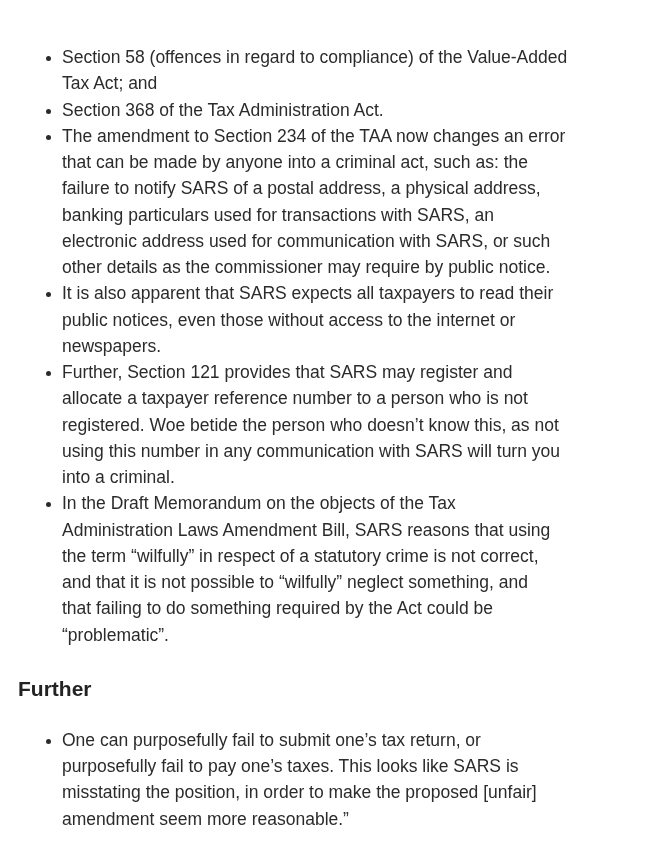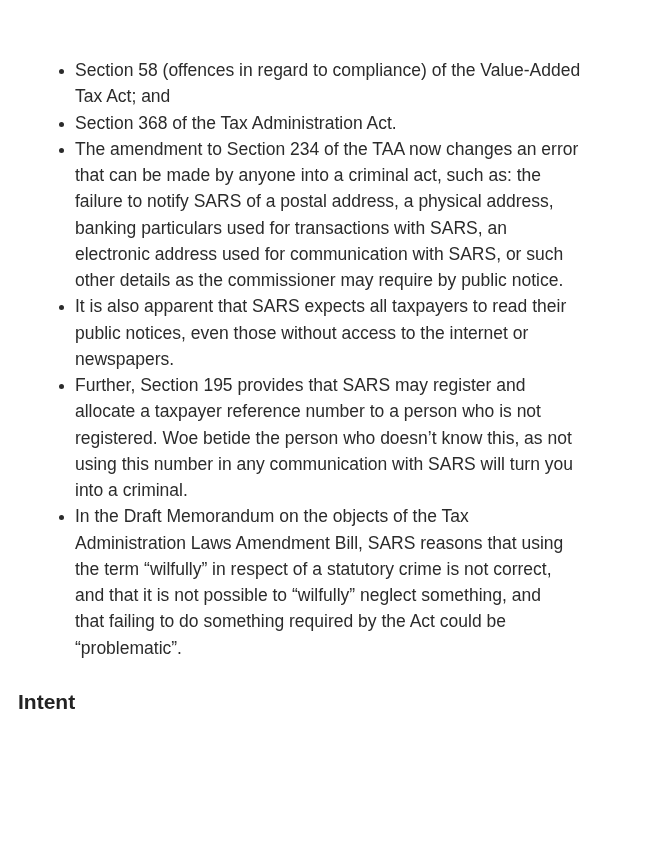--- a/index.html
+++ b/index.html
@@ -14,21 +14,21 @@
     font-family: "Liberation Sans", "DejaVu Sans", sans-serif;
     color: #2b2b2b;
     overflow: hidden;
   }
   .page {
     width: 648px;
     height: 841px;
     padding: 40px 20px 20px 18px;
   }
   ul.bullet-list {
-    margin: 17px;
+    margin: 4px;
     padding: 0 0 0 40px;
     list-style: disc outside;
   }
   ul.bullet-list li {
     font-size: 17.5px;
     line-height: 26.25px;
     white-space: pre-line;
     color: #2b2b2b;
   }
   ul.bullet-list li::marker {
@@ -58,29 +58,35 @@
     <li>Section 368 of the Tax Administration Act.</li>
     <li>The amendment to Section 234 of the TAA now changes an error
 that can be made by anyone into a criminal act, such as: the
 failure to notify SARS of a postal address, a physical address,
 banking particulars used for transactions with SARS, an
 electronic address used for communication with SARS, or such
 other details as the commissioner may require by public notice.</li>
     <li>It is also apparent that SARS expects all taxpayers to read their
 public notices, even those without access to the internet or
 newspapers.</li>
-    <li>Further, Section 195 provides that SARS may register and
+    <li>Further, Section 121 provides that SARS may register and
 allocate a taxpayer reference number to a person who is not
 registered. Woe betide the person who doesn’t know this, as not
 using this number in any communication with SARS will turn you
 into a criminal.</li>
     <li>In the Draft Memorandum on the objects of the Tax
 Administration Laws Amendment Bill, SARS reasons that using
 the term “wilfully” in respect of a statutory crime is not correct,
 and that it is not possible to “wilfully” neglect something, and
 that failing to do something required by the Act could be
 “problematic”.</li>
   </ul>
 
-  <h2 class="section-heading">Intent</h2>
+  <h2 class="section-heading">Further</h2>
 
+  <ul class="bullet-list intent">
+    <li>One can purposefully fail to submit one’s tax return, or
+purposefully fail to pay one’s taxes. This looks like SARS is
+misstating the position, in order to make the proposed [unfair]
+amendment seem more reasonable.”</li>
+  </ul>
 
 </div>
 
 </body></html>

